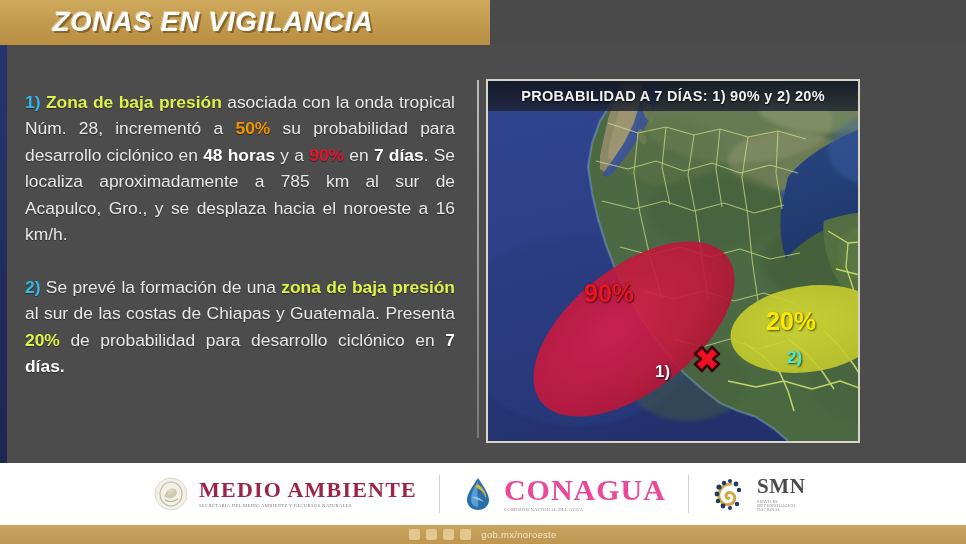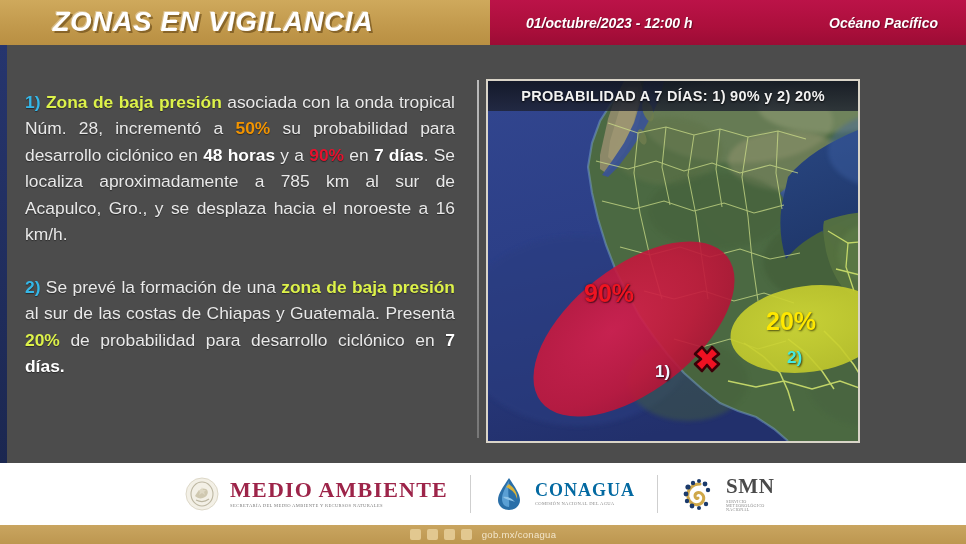--- a/index.html
+++ b/index.html
@@ -212,24 +212,24 @@
   }
   .ma-sub {
     font-family: "Liberation Serif", serif;
     font-size: 4.6px;
     letter-spacing: .35px;
     color: #7b7b7b;
     margin-top: 3px;
   }
   .cg-name {
     font-family: "Liberation Serif", serif;
-    font-size: 18px;
+    font-size: 30px;
     font-weight: bold;
     letter-spacing: 1px;
-    color: #0369a1;
+    color: #ec4899;
   }
   .cg-sub {
     font-family: "Liberation Serif", serif;
     font-size: 4.6px;
     letter-spacing: .3px;
     color: #8a8a8a;
     margin-top: 3px;
   }
   .smn-name {
     font-family: "Liberation Serif", serif;
@@ -272,24 +272,20 @@
   }
 </style>
 </head>
 <body>
 
 <div id="slide">
 
   <div class="header">
     <div class="header-gold">
       <div class="header-title">ZONAS EN VIGILANCIA</div>
-    </div>
-    <div class="header-crimson">
-      <div class="header-date">01/octubre/2023 - 12:00 h</div>
-      <div class="header-basin">Océano Pacífico</div>
     </div>
   </div>
 
   <div class="body-panel"></div>
   <div class="left-stripe"></div>
 
   <div class="text-col">
 
     <p class="para"><span class="num">1)</span> <span class="hl-yellow">Zona de baja presión</span><span> asociada con la onda tropical Núm. 28, incrementó a </span><span class="hl-orange">50%</span><span> su probabilidad para desarrollo ciclónico en </span><span class="bold">48 horas</span><span> y a </span><span class="hl-red">90%</span><span> en </span><span class="bold">7 días</span><span>. Se localiza aproximadamente a 785 km al sur de Acapulco, Gro., y se desplaza hacia el noroeste a 16 km/h.</span></p>
 
@@ -502,16 +498,16 @@
       </div>
     </div>
 
   </div>
 
   <div class="footer-tan">
     <span class="soc"></span>
     <span class="soc"></span>
     <span class="soc"></span>
     <span class="soc"></span>
-    <span class="soc-url">gob.mx/conagua</span>
+    <span class="soc-url">gob.mx/noroeste</span>
   </div>
 
 </div>
 
 </body></html>

